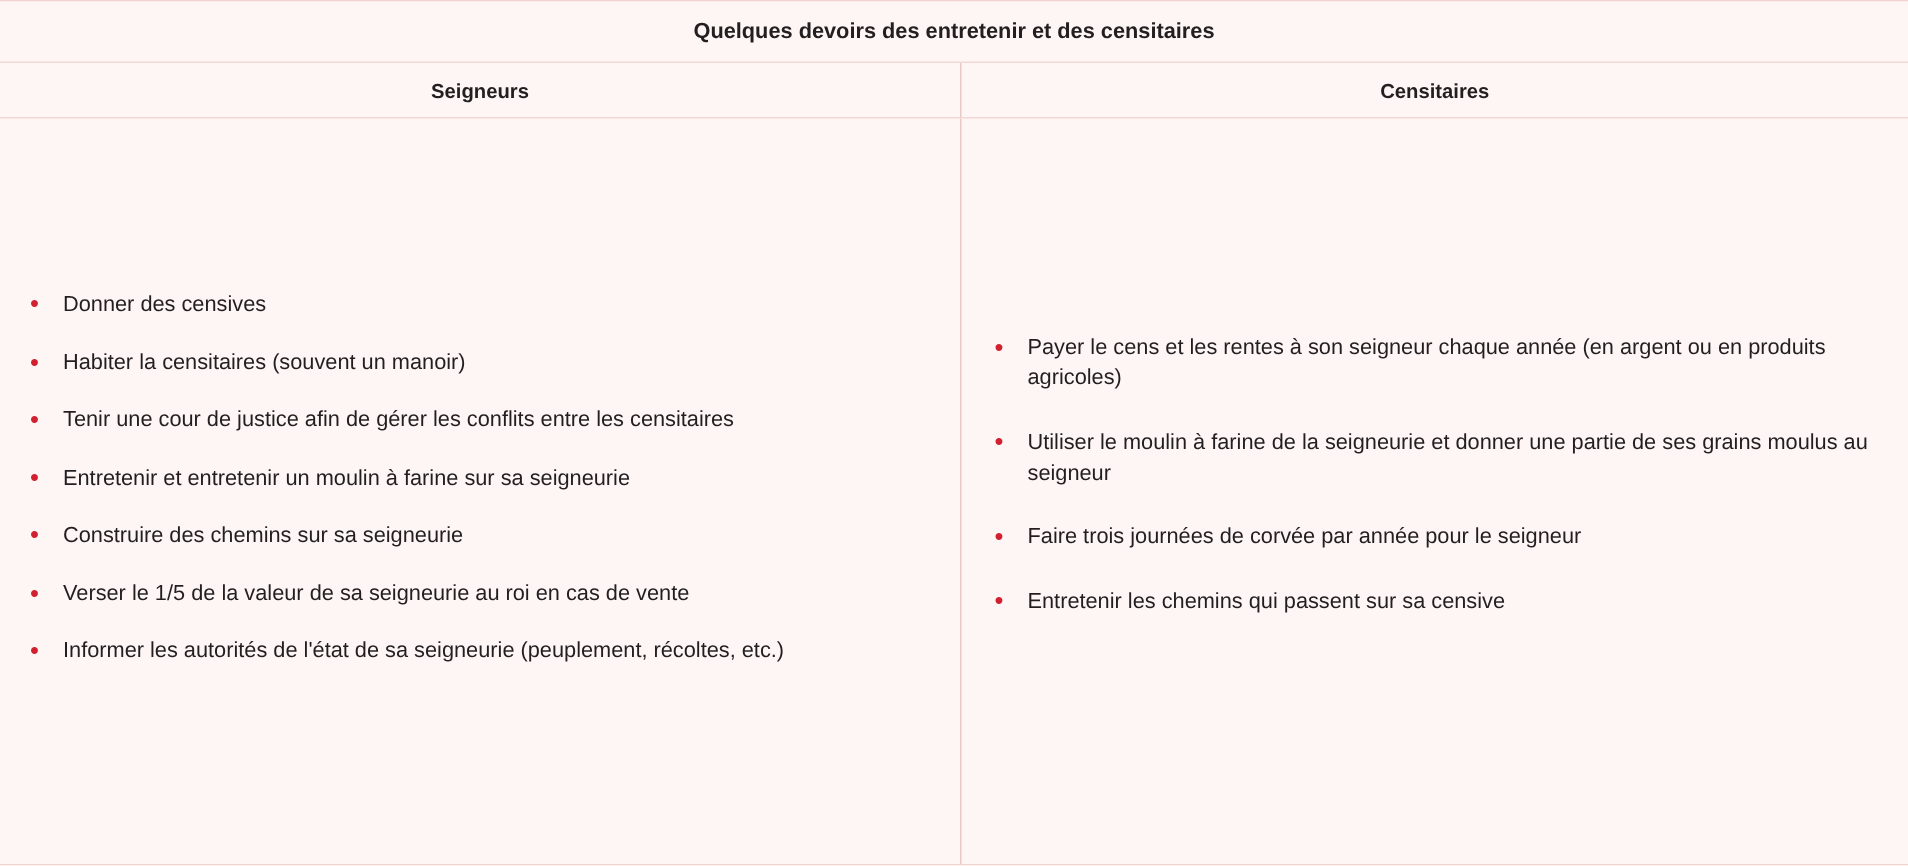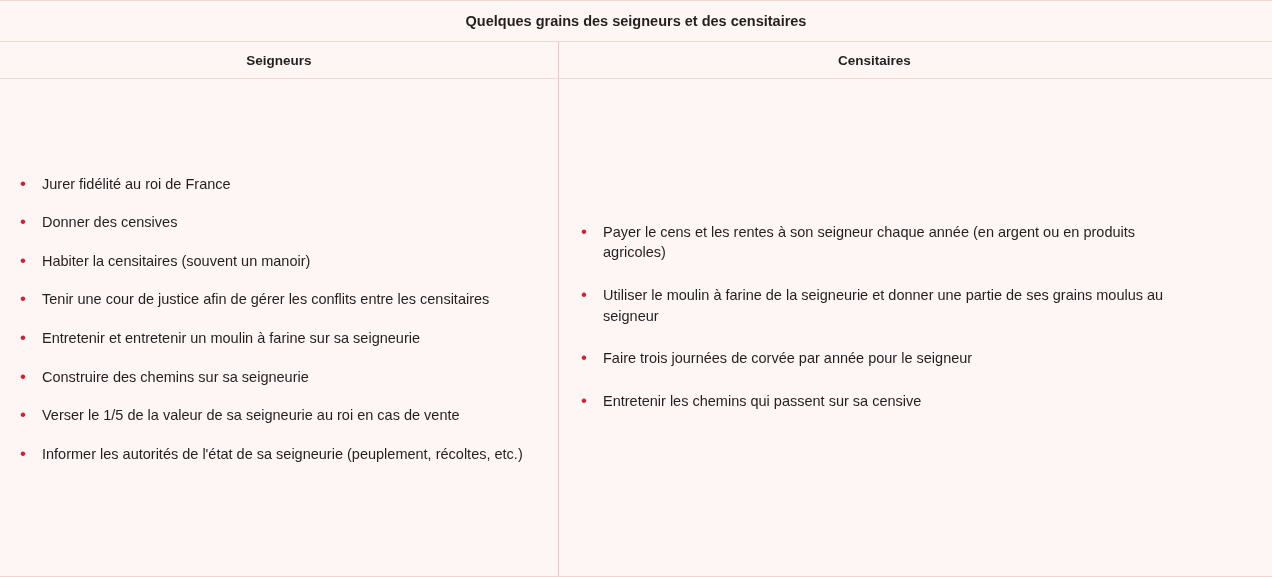--- a/index.html
+++ b/index.html
@@ -49,21 +49,21 @@
   .header-cell {
     display: flex;
     align-items: center;
     justify-content: center;
     font-size: 13.5px;
     font-weight: bold;
     color: #231f20;
   }
 
   .col-left {
-    width: 559px;
+    width: 641px;
     box-sizing: border-box;
     border-right: 1px solid #e9c9c5;
   }
   .col-right {
     width: 631px;
     box-sizing: border-box;
   }
 
   .body-row {
     flex: 1 1 auto;
@@ -113,31 +113,30 @@
   }
   .cell-right ul.duties li::before {
     left: 14px;
   }
 </style>
 </head>
 <body>
 
 <div class="table-wrap">
 
-  <div class="table-title">Quelques grains des seigneurs et des censitaires</div>
+  <div class="table-title">Quelques devoirs des entretenir et des censitaires</div>
 
   <div class="header-row">
     <div class="header-cell col-left">Seigneurs</div>
     <div class="header-cell col-right">Censitaires</div>
   </div>
 
   <div class="body-row">
     <div class="body-cell col-left cell-left">
       <ul class="duties">
-        <li>Jurer fidélité au roi de France</li>
         <li>Donner des censives</li>
         <li>Habiter la censitaires (souvent un manoir)</li>
         <li>Tenir une cour de justice afin de gérer les conflits entre les censitaires</li>
         <li>Entretenir et entretenir un moulin à farine sur sa seigneurie</li>
         <li>Construire des chemins sur sa seigneurie</li>
         <li>Verser le 1/5 de la valeur de sa seigneurie au roi en cas de vente</li>
         <li>Informer les autorités de l'état de sa seigneurie (peuplement, récoltes, etc.)</li>
       </ul>
     </div>
 

